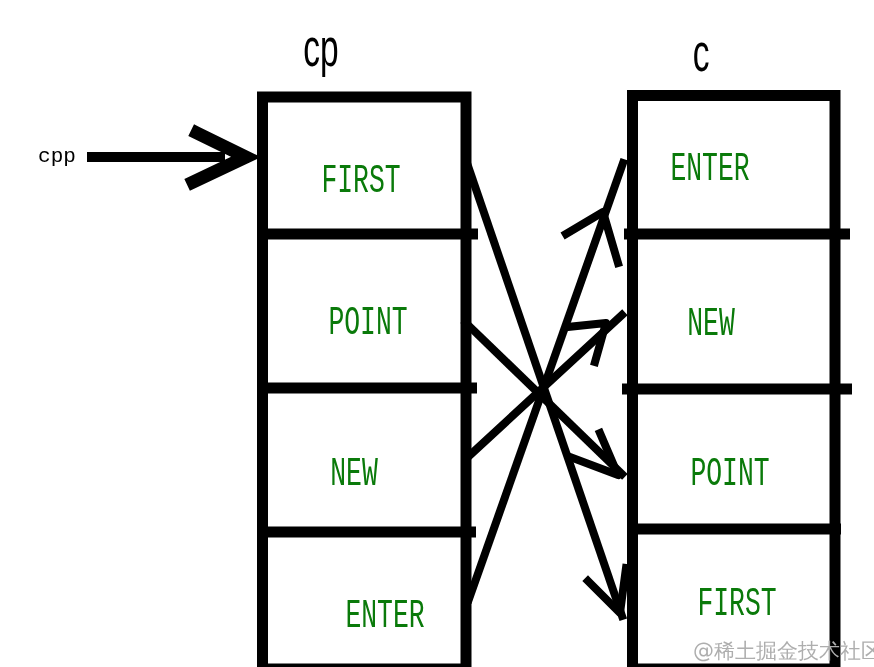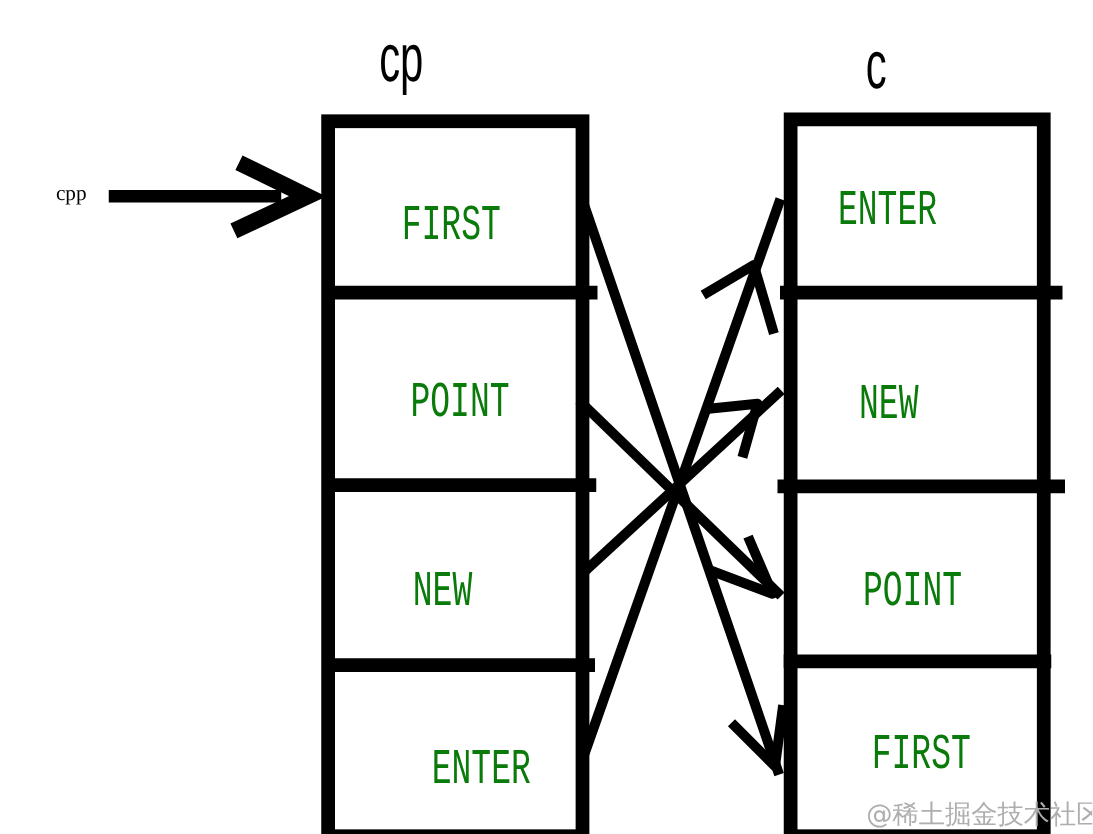--- a/index.html
+++ b/index.html
@@ -17,22 +17,22 @@
   .array-title{
     position:absolute;
     font-family:"Liberation Sans", sans-serif;
     font-size:54px;line-height:1;font-weight:400;
     color:var(--stroke-color,#000000);
     transform:translateX(-50%) scaleX(0.62);
     white-space:nowrap;
   }
   .pointer-label{
     position:absolute;
-    font-family:Liberation Serif, serif;
-    font-size:17px;line-height:1;
+    font-family:Liberation Mono, monospace;
+    font-size:21px;line-height:1;
     color:var(--stroke-color,#000000);
     transform:translateX(-50%);
     white-space:nowrap;
   }
   .cell-label{
     position:absolute;
     font-family:"Liberation Mono", monospace;
     font-size:40px;line-height:1;
     color:var(--label-color,#0a7a0a);
     transform:translateX(-50%) scaleX(0.66);

